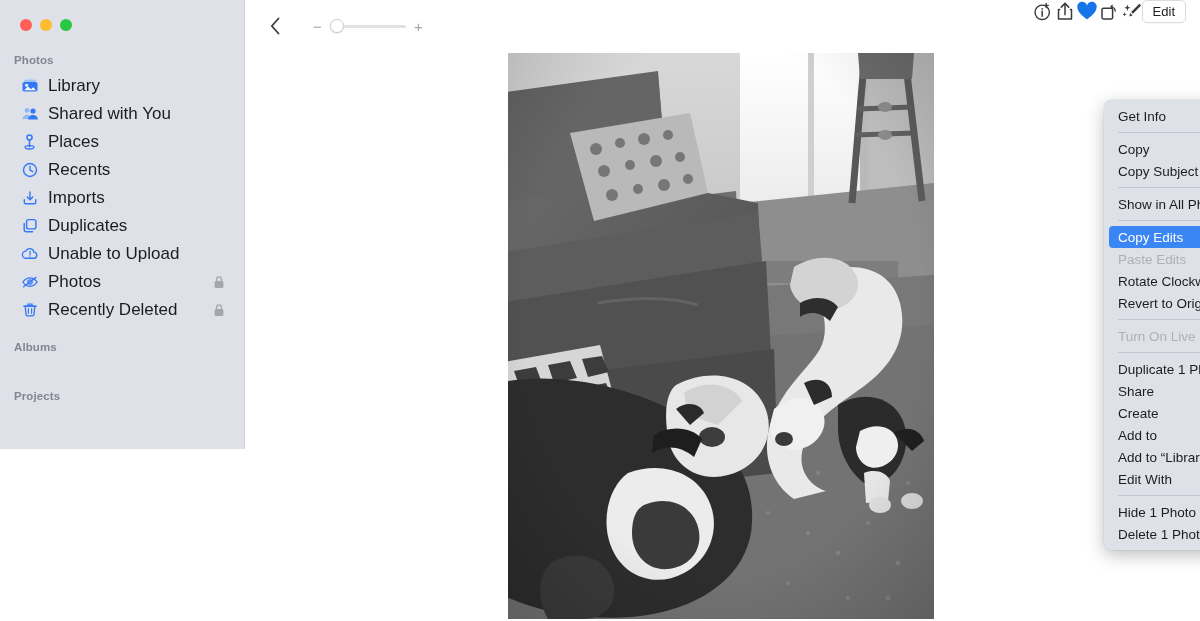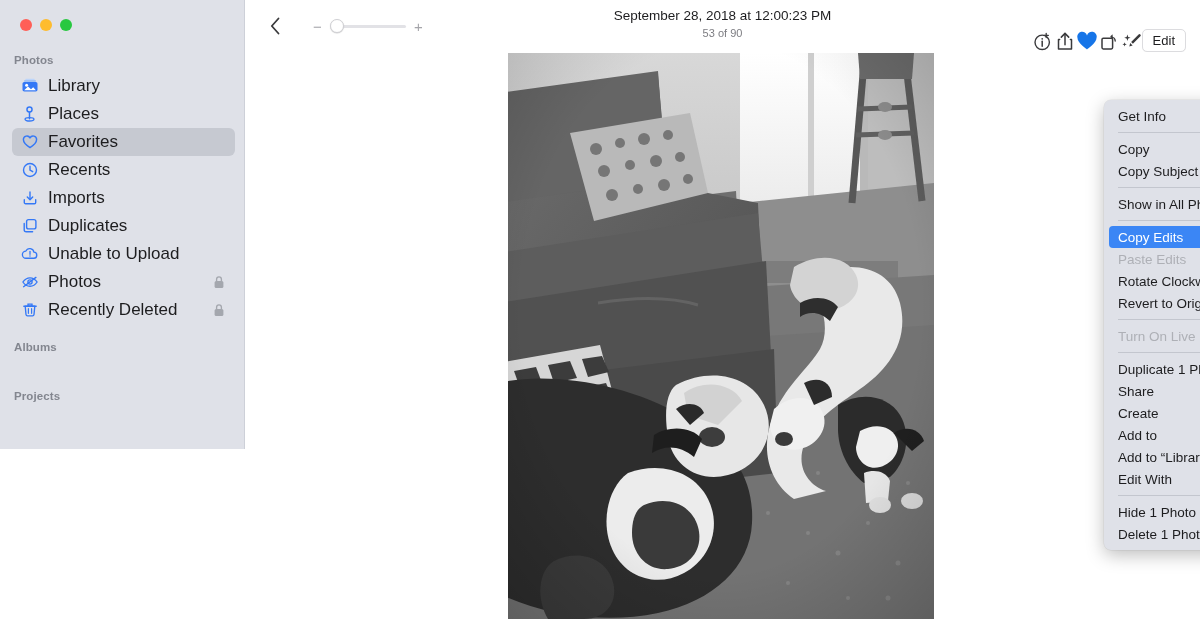--- a/index.html
+++ b/index.html
@@ -155,21 +155,21 @@
     color: #7d7d82;
     line-height: 14px;
     margin-top: 1px;
   }
   .toolbar-right {
     position: absolute;
     right: 14px;
     top: 0;
     height: 52px;
     display: flex;
-    align-items: flex-end;
+    align-items: flex-start;
   }
   .tb-icon {
     width: 22px; height: 22px;
     display: flex; align-items: center; justify-content: center;
     color: #3a3a3c;
   }
   .tb-icon.fav { color: #1675e8; }
   .edit-btn {
     height: 23px;
     padding: 0 10px;
@@ -259,39 +259,42 @@
               <rect x="3" y="3.3" width="12" height="1.4" rx="0.7" fill="#8fb8f8"></rect>
               <rect x="4.3" y="1.8" width="9.4" height="1.3" rx="0.65" fill="#bcd5fb"></rect>
               <circle cx="5.6" cy="8.2" r="1.5" fill="#ffffff"></circle>
               <path d="M3.2 13.3 L7 9.6 L10 12.2 L12.2 10.2 L14.9 13.3 Z" fill="#ffffff"></path>
             </svg>
           </span>
           <span class="sb-label">Library</span>
         </div>
 
 
+        <div class="sb-item">
+          <span class="sb-icon">
+            <svg width="18" height="18" viewBox="0 0 18 18" fill="none">
+              <circle cx="6" cy="5.4" r="2.4" fill="#8fb8f8"></circle>
+              <path d="M1.6 14c0-2.6 2-4.3 4.4-4.3s4.4 1.7 4.4 4.3z" fill="#8fb8f8"></path>
+              <circle cx="12" cy="6" r="2.6" fill="#3478f6"></circle>
+              <path d="M7.1 14.6c0-2.8 2.2-4.7 4.9-4.7s4.9 1.9 4.9 4.7z" fill="#3478f6"></path>
+            </svg>
+          </span>
+          <span class="sb-label">Shared with You</span>
+        </div>
 
 
         <div class="sb-item">
           <svg class="sb-icon" width="18" height="18" viewBox="0 0 18 18" fill="none">
             <circle cx="9" cy="4.3" r="2.4" stroke="#3478f6" stroke-width="1.4" fill="none"></circle>
             <path d="M9 6.9 V13" stroke="#3478f6" stroke-width="1.4" stroke-linecap="round"></path>
             <ellipse cx="9" cy="13.6" rx="4.2" ry="1.6" stroke="#3478f6" stroke-width="1.3" fill="none"></ellipse>
           </svg>
           <span class="sb-label">Places</span>
         </div>
 
-        <div class="sb-item selected">
-          <span class="sb-icon">
-            <svg width="18" height="18" viewBox="0 0 18 18" fill="none">
-              <path d="M9 14.6S2.4 10.6 2.4 6.6A3.5 3.5 0 0 1 9 4.9a3.5 3.5 0 0 1 6.6 1.7c0 4-6.6 8-6.6 8z" stroke="#3478f6" stroke-width="1.45" fill="none" stroke-linejoin="round"></path>
-            </svg>
-          </span>
-          <span class="sb-label">Favorites</span>
-        </div>
 
         <div class="sb-item">
           <span class="sb-icon">
             <svg width="18" height="18" viewBox="0 0 18 18" fill="none">
               <circle cx="9" cy="9" r="6.5" stroke="#3478f6" stroke-width="1.4" fill="none"></circle>
               <path d="M9 5.2V9l2.7 1.7" stroke="#3478f6" stroke-width="1.4" stroke-linecap="round" fill="none"></path>
             </svg>
           </span>
           <span class="sb-label">Recents</span>
         </div>
@@ -382,24 +385,20 @@
       </div>
 
       <div class="zoom-ctl">
         <span class="zoom-minus">−</span>
         <div class="slider-track">
           <div class="slider-knob"></div>
         </div>
         <span class="zoom-plus">+</span>
       </div>
 
-      <div class="title-block">
-        <div class="title-main">September 28, 2018 at 12:00:23 PM</div>
-        <div class="title-sub">53 of 90</div>
-      </div>
 
       <div class="toolbar-right">
 
         <div class="tb-icon">
           <svg width="21" height="21" viewBox="0 0 21 21" fill="none">
             <circle cx="10.2" cy="11.3" r="7.2" stroke="#3a3a3c" stroke-width="1.4" fill="none"></circle>
             <path d="M10.2 10.3v5" stroke="#3a3a3c" stroke-width="1.5" stroke-linecap="round"></path>
             <circle cx="10.2" cy="7.8" r="0.85" fill="#3a3a3c"></circle>
             <path d="M14.2 2.3v4.2M12.1 4.4h4.2" stroke="#3a3a3c" stroke-width="1.3" stroke-linecap="round"></path>
           </svg>

